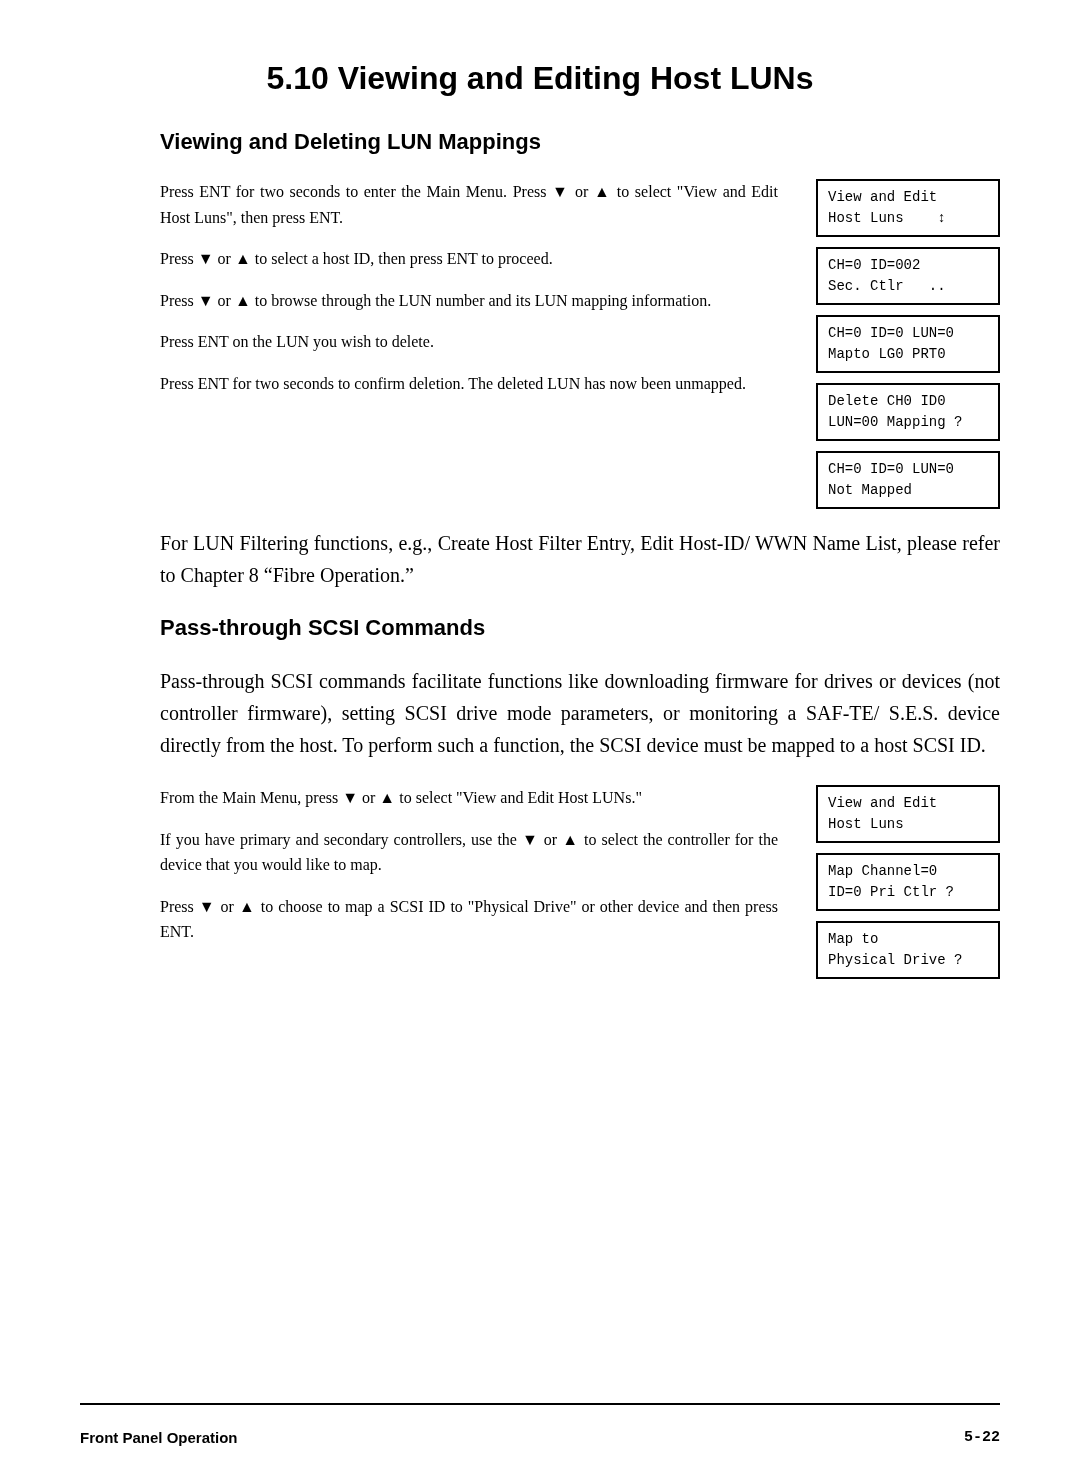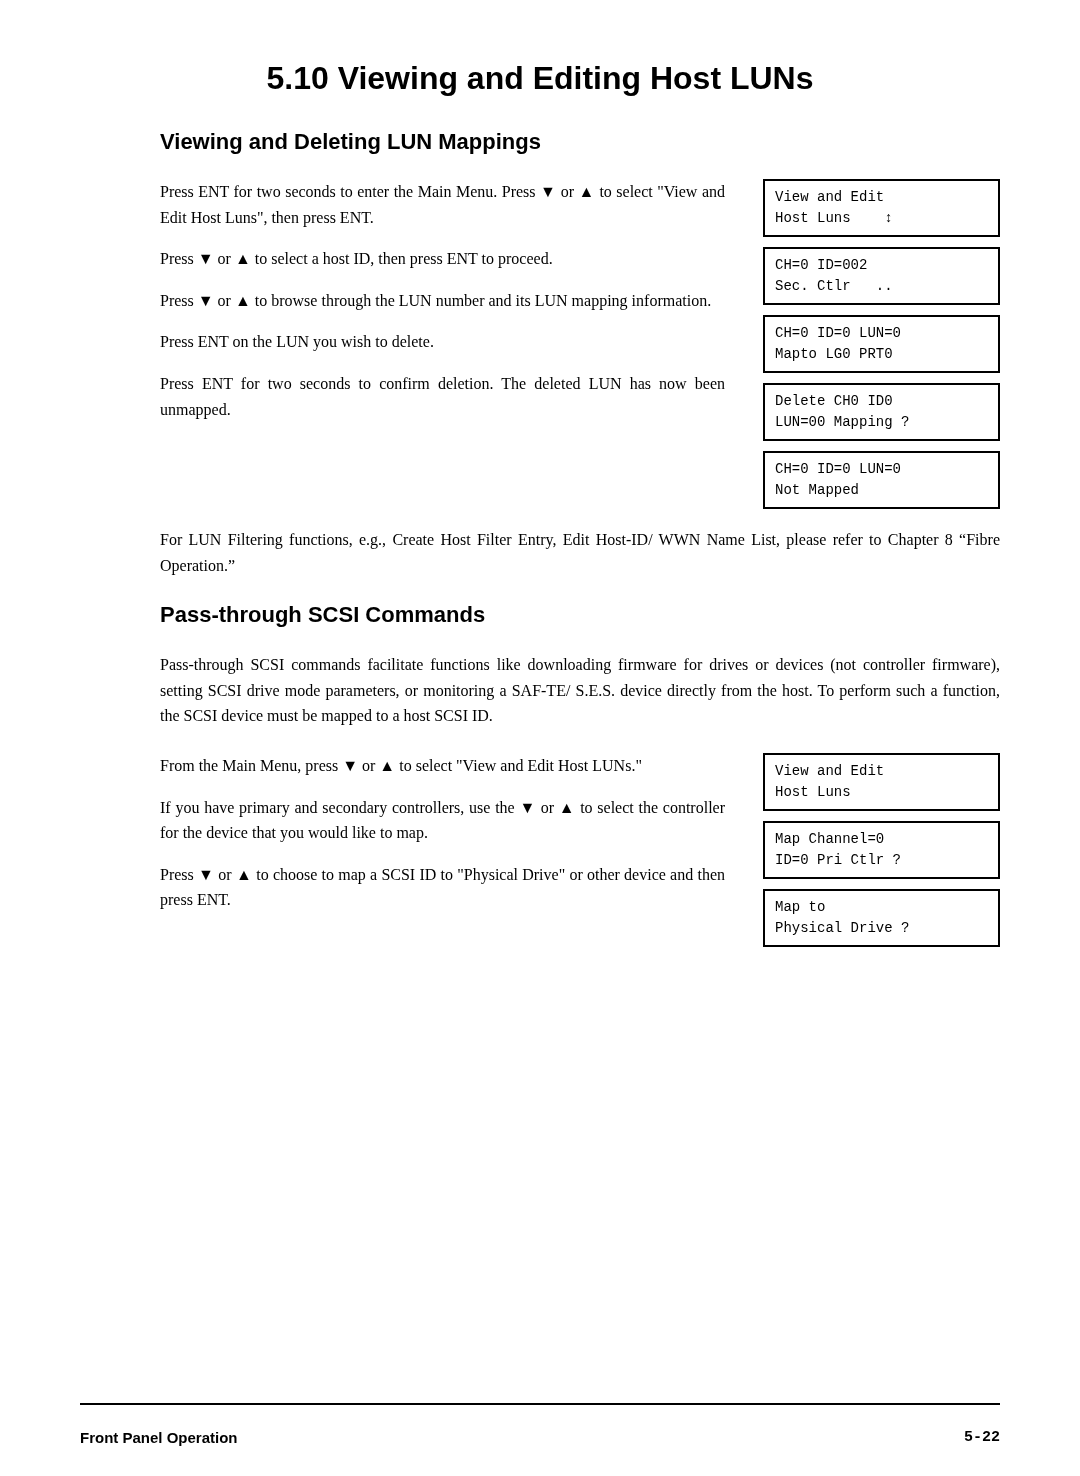--- a/index.html
+++ b/index.html
@@ -48,21 +48,21 @@
     }
 
     .text-column {
       flex: 1;
       text-align: justify;
       line-height: 1.6;
       font-size: 16px;
     }
 
     .screen-column {
-      width: 237px;
+      width: 184px;
       flex-shrink: 0;
       display: flex;
       flex-direction: column;
       gap: 10px;
       border-radius: 32px;
     }
 
     .lcd-screen {
       border: 2px solid #000;
       padding: 6px 10px;
@@ -70,21 +70,21 @@
       font-size: 14px;
       line-height: 1.5;
       background: #ffffff;
       white-space: pre;
       min-height: 46px;
     }
 
     .full-width-text {
       text-align: justify;
       line-height: 1.6;
-      font-size: 16px;
+      font-size: 20px;
       margin-bottom: 24px;
     }
 
     .footer {
       position: absolute;
       bottom: 30px;
       left: 80px;
       right: 80px;
       display: flex;
       justify-content: space-between;

